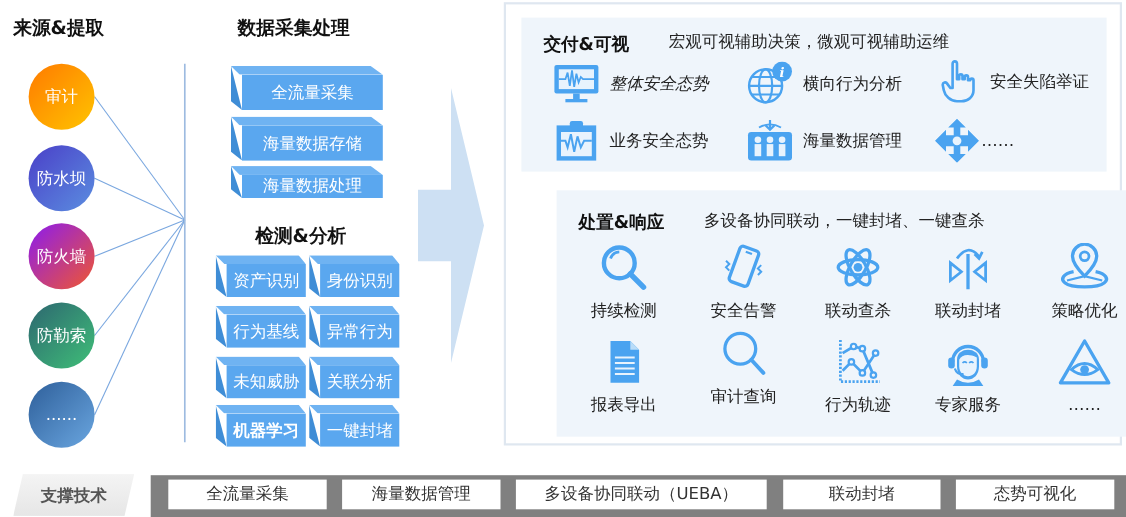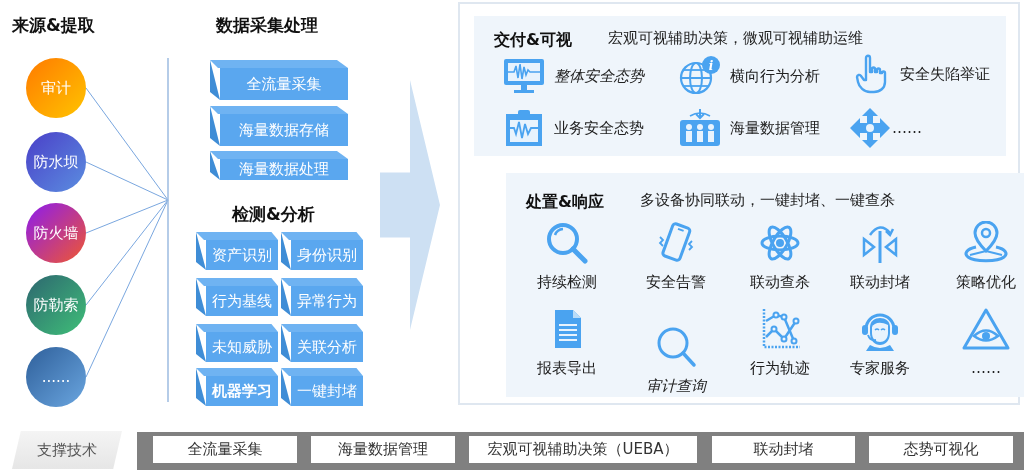--- a/index.html
+++ b/index.html
@@ -48,21 +48,21 @@
 
   .resp-item { position: absolute; width: 100px; text-align: center; }
   .resp-item .icon { width: 100px; height: 44px; display: flex; align-items: center; justify-content: center; }
   .resp-item .lbl { font-size: 15px; color: #222; margin-top: 8px; white-space: nowrap; }
 
   
   .support-tab { position: absolute; left: 12px; top: 431px; width: 110px; height: 38px;
                  background: linear-gradient(180deg, #f4f4f4, #e6e6e6);
                  clip-path: polygon(8% 0, 100% 0, 92% 100%, 0 100%);
                  display: flex; align-items: center; justify-content: center;
-                 font-weight: normal; font-size: 15px; color: #555; }
+                 font-weight: bold; font-size: 15px; color: #555; }
   .support-bar { position: absolute; left: 137px; top: 432px; width: 887px; height: 38px; background: #808080; }
   .support-cell { position: absolute; top: 4px; height: 27px; background: #fff;
                   display: flex; align-items: center; justify-content: center;
                   font-size: 15px; color: #333; white-space: nowrap; }
 
   svg { display: block; }
 </style>
 </head>
 <body>
 
@@ -301,21 +301,21 @@
           <g stroke="#e8f3fd" stroke-width="2">
             <line x1="14" y1="18" x2="32" y2="18"></line>
             <line x1="14" y1="23" x2="32" y2="23"></line>
             <line x1="14" y1="28" x2="32" y2="28"></line>
             <line x1="14" y1="33" x2="32" y2="33"></line>
           </g>
         </svg>
     </div>
     <div class="lbl">报表导出</div>
   </div>
-  <div class="resp-item" style="left:120px; top:152px;font-style:italic;">
+  <div class="resp-item" style="left:120px; top:126px;">
     <div class="icon">
       <svg width="44" height="44" viewBox="0 0 44 44">
           <circle cx="19" cy="18" r="14" stroke="#4aa3f0" stroke-width="3" fill="none"></circle>
           <line x1="29" y1="28" x2="40" y2="40" stroke="#4aa3f0" stroke-width="3.5" stroke-linecap="round"></line>
         </svg>
     </div>
     <div class="lbl">审计查询</div>
   </div>
   <div class="resp-item" style="left:224px; top:134px;">
     <div class="icon">
@@ -359,16 +359,16 @@
         </svg>
     </div>
     <div class="lbl">……</div>
   </div>
 </div>
 
 <div class="support-tab">支撑技术</div>
 <div class="support-bar">
   <div class="support-cell" style="left:16px; width:144px;">全流量采集</div>
   <div class="support-cell" style="left:174px; width:144px;">海量数据管理</div>
-  <div class="support-cell" style="left:332px; width:228px;">宏观可视辅助决策（UEBA）</div>
+  <div class="support-cell" style="left:332px; width:228px;">多设备协同联动（UEBA）</div>
   <div class="support-cell" style="left:575px; width:143px;">联动封堵</div>
   <div class="support-cell" style="left:732px; width:144px;">态势可视化</div>
 </div>
 
 </body></html>

